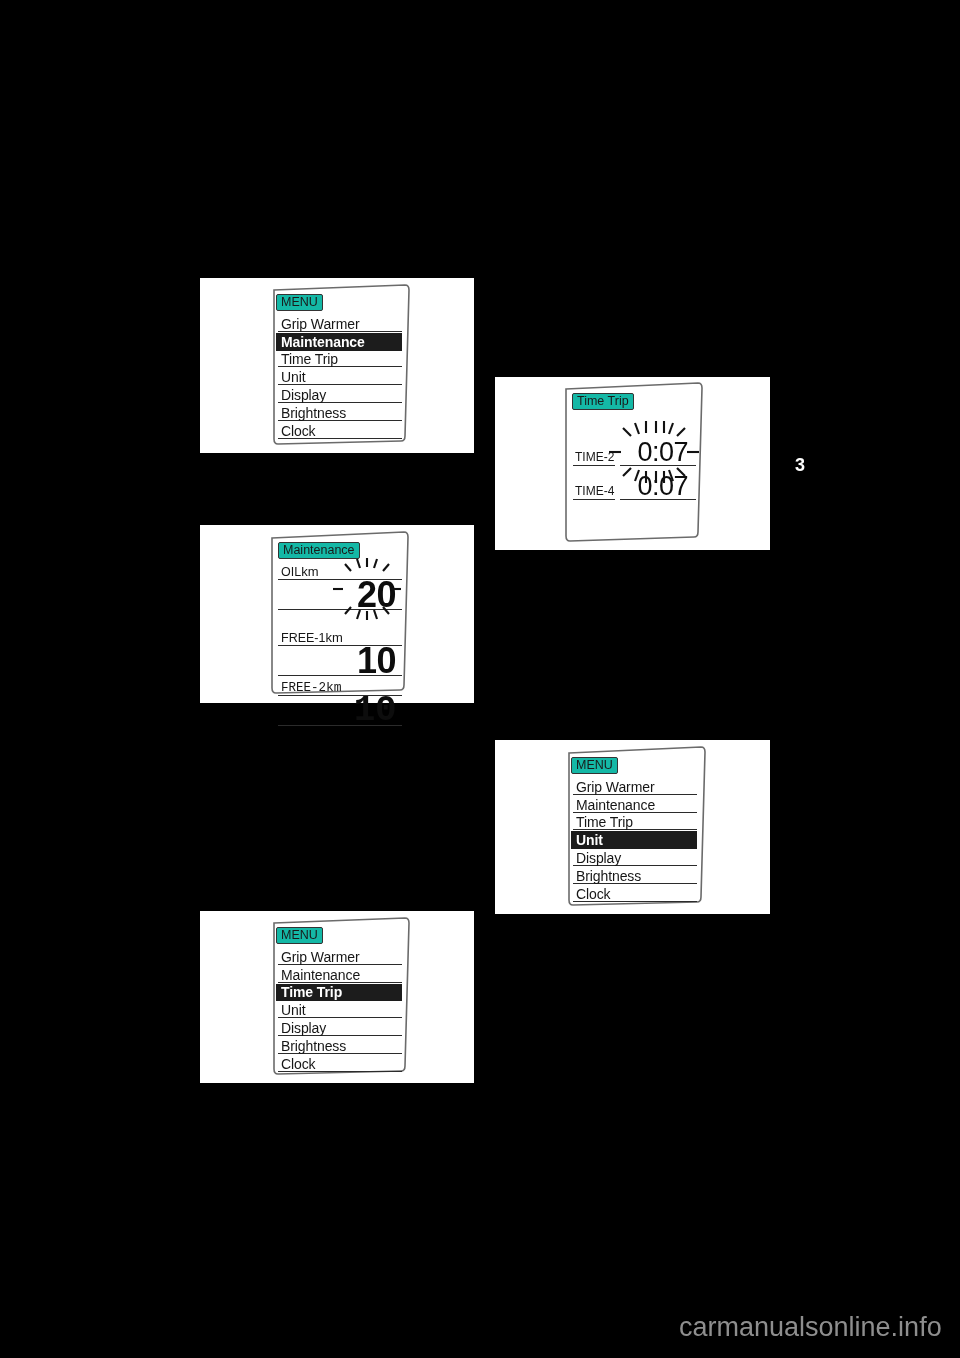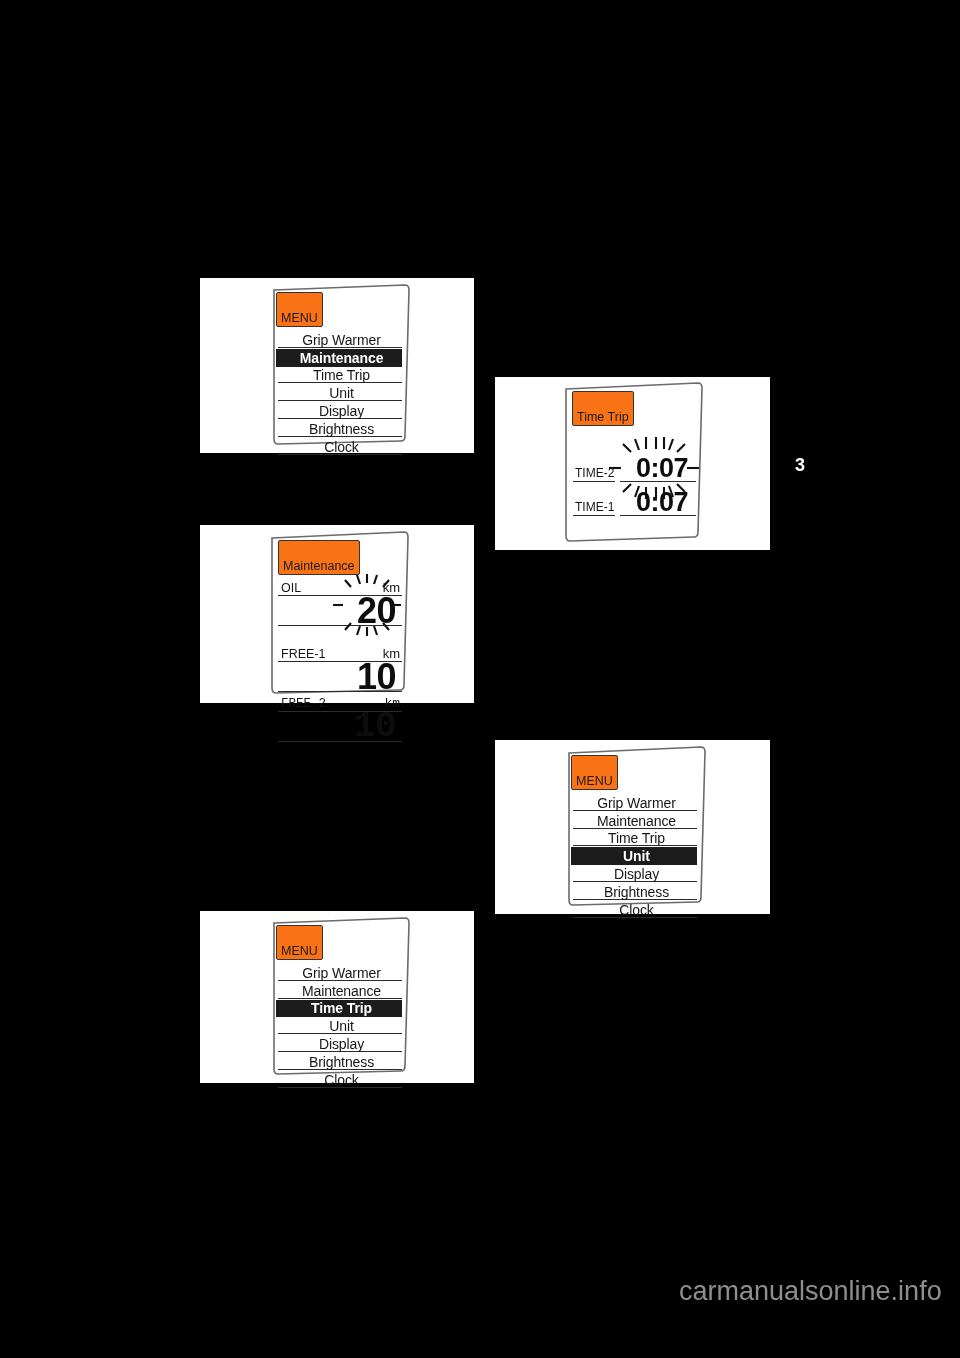--- a/index.html
+++ b/index.html
@@ -40,40 +40,39 @@
   .lcd-content {
     position: absolute;
     color: #111111;
   }
 
   
   .tagbox {
     display: inline-block;
     border: 1.2px solid #333;
     border-radius: 2px;
-    padding: 19px 4px 1px 4px;
+    padding: 1px 4px 1px 4px;
     font-size: 12.5px;
     line-height: 13px;
     color: #1a1a1a;
-    background: #f97316;
+    background: #14b8a6;
     white-space: nowrap;
     text-align: right;
   }
 
   .menu-list {
     margin-top: 4px;
   }
   .menu-row {
     position: relative;
     height: 17.8px;
     display: flex;
     align-items: center;
     padding-left: 5px;
     box-sizing: border-box;
-    justify-content: center;
   }
   .menu-row .label {
     font-size: 14px;
     line-height: 14px;
     color: #161616;
     letter-spacing: -0.1px;
     white-space: nowrap;
     position: relative;
     z-index: 2;
   }
@@ -93,21 +92,21 @@
     font-weight: bold;
   }
   .menu-row.selected .rule {
     border-bottom-color: transparent;
   }
 
   
   .val-block { position: relative; }
   .val-head {
     display: flex;
-    justify-content: space-between;
+    justify-content: flex-start;
     align-items: flex-end;
     font-size: 12.5px;
     color: #161616;
     padding: 0 2px 0 3px;
   }
   .val-head .unit { font-size: 13px; }
   .val-rule {
     border-bottom: 1.3px solid #2b2b2b;
     margin-top: 0px;
   }
@@ -129,21 +128,21 @@
     justify-content: space-between;
   }
   .tt-row .tt-label {
     font-size: 12px;
     color: #161616;
     padding-left: 3px;
     padding-bottom: 2px;
   }
   .tt-row .tt-val {
     font-size: 27px;
-    font-weight: bold;
+    font-weight: normal;
     line-height: 27px;
     color: #0d0d0d;
     letter-spacing: -0.5px;
     padding-right: 8px;
   }
   .tt-rule-label, .tt-rule-val {
     position: absolute;
     bottom: 0;
     border-bottom: 1.3px solid #2b2b2b;
   }
@@ -314,21 +313,21 @@
     <div style="position:relative; margin-top:24px;">
 
       <div class="tt-row" style="height:32px;">
         <span class="tt-label">TIME-2</span>
         <span class="tt-val">0:07</span>
         <span class="tt-rule-label" style="left:1px; width:42px;"></span>
         <span class="tt-rule-val" style="left:48px; right:0;"></span>
       </div>
 
       <div class="tt-row" style="height:32px; margin-top:2px;">
-        <span class="tt-label">TIME-1</span>
+        <span class="tt-label">TIME-4</span>
         <span class="tt-val">0:07</span>
         <span class="tt-rule-label" style="left:1px; width:42px;"></span>
         <span class="tt-rule-val" style="left:48px; right:0;"></span>
       </div>
 
       <svg class="rays" style="left:34px; top:-13px; width:96px; height:62px;" viewBox="0 0 96 62">
         <line x1="40" y1="0" x2="40" y2="12"></line>
         <line x1="50" y1="0" x2="50" y2="12"></line>
         <line x1="58" y1="0" x2="58" y2="12"></line>
         <line x1="29" y1="2" x2="33" y2="13"></line>
@@ -383,13 +382,13 @@
       <div class="menu-row">
         <span class="label">Clock</span>
         <span class="rule"></span>
       </div>
     </div>
   </div>
 </div>
 
 <div class="page-tab" style="left:795px; top:455px;">3</div>
 
-<div class="watermark" style="left:679px; top:1276px;">carmanualsonline.info</div>
+<div class="watermark" style="left:679px; top:1312px;">carmanualsonline.info</div>
 
 </body></html>

